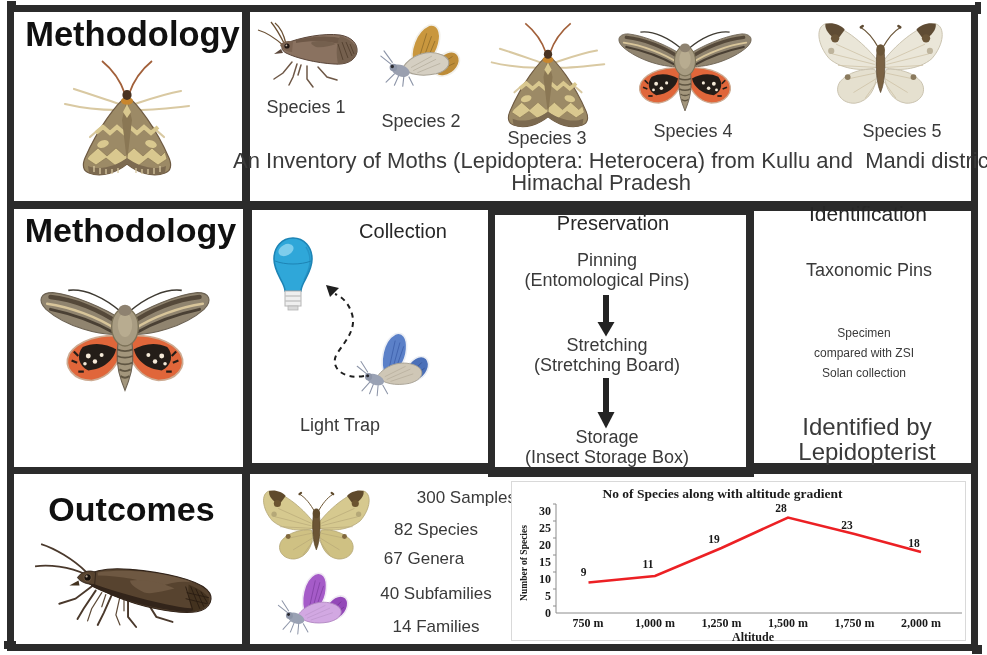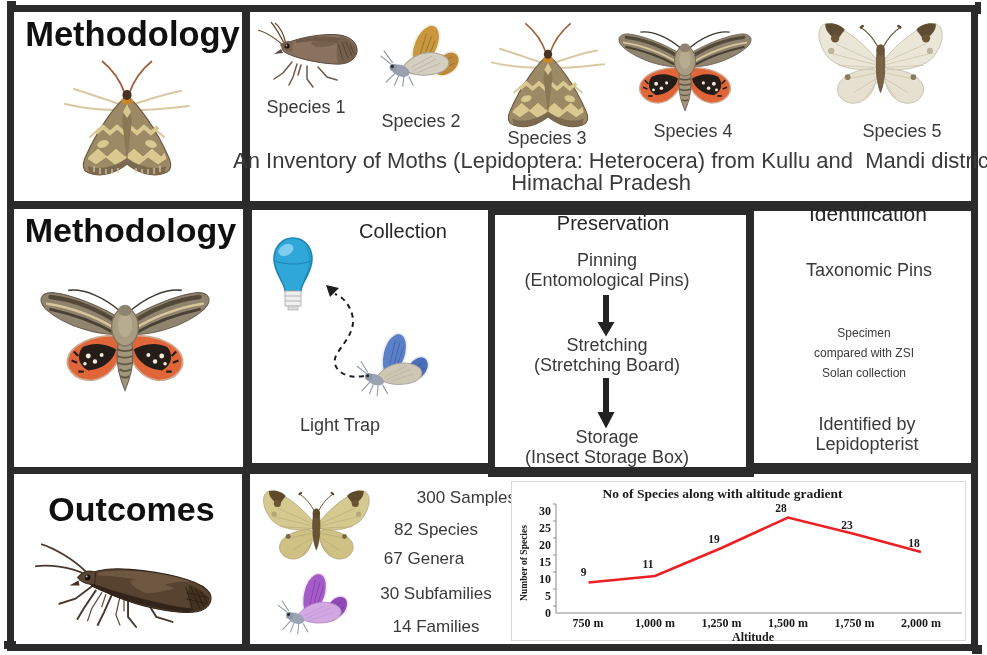--- a/index.html
+++ b/index.html
@@ -346,21 +346,21 @@
 <div class="t" style="left:260px;top:415px;width:160px;text-align:center;font-size:18px">Light Trap</div>
 
 <div class="sub" style="left:508px;top:211.5px;width:210px;text-align:center">Preservation</div>
 <div class="t" style="left:482px;top:249.5px;width:250px;text-align:center;font-size:18px;line-height:20px">Pinning<br>(Entomological Pins)</div>
 <div class="t" style="left:482px;top:334.5px;width:250px;text-align:center;font-size:18px;line-height:20px">Stretching<br>(Stretching Board)</div>
 <div class="t" style="left:482px;top:426.5px;width:250px;text-align:center;font-size:18px;line-height:20px">Storage<br>(Insect Storage Box)</div>
 
 <div class="sub" style="left:763px;top:202px;width:210px;text-align:center;font-size:21px">Identification</div>
 <div class="t" style="left:764px;top:260px;width:210px;text-align:center;font-size:18px">Taxonomic Pins</div>
 <div class="t" style="left:759px;top:323px;width:210px;text-align:center;font-size:12px;line-height:20px">Specimen<br>compared with ZSI<br>Solan collection</div>
-<div class="t" style="left:762px;top:413.5px;width:210px;text-align:center;font-size:18px;line-height:20px">Identified by<br>Lepidopterist</div>
+<div class="t" style="left:762px;top:413.5px;width:210px;text-align:center;font-size:24px;line-height:25px">Identified by<br>Lepidopterist</div>
 
 <svg style="left:595px;top:295px" width="22" height="140" viewBox="0 0 22 140">
   <line x1="11" y1="0" x2="11" y2="29" stroke="#232323" stroke-width="6"></line>
   <polygon points="2.5,27 19.5,27 11,41.5" fill="#232323"></polygon>
   <line x1="11" y1="83" x2="11" y2="119" stroke="#232323" stroke-width="6"></line>
   <polygon points="2.5,117 19.5,117 11,133.5" fill="#232323"></polygon>
 </svg>
 
 <div class="hd" style="left:10px;top:490px;width:243px;text-align:center;font-size:34px">Outcomes</div>
 
@@ -463,21 +463,21 @@
       <path d="M18 55 L17 66"></path>
       <path d="M23 55 L28 64"></path>
     <path d="M6 43 L-4 35"></path>
       <path d="M7 41 L0 30"></path>
   </g>
 </svg>
 
 <div class="t" style="left:356px;top:488px;width:160px;text-align:right;font-size:17px">300 Samples</div>
 <div class="t" style="left:356px;top:520px;width:160px;text-align:center;font-size:17px">82 Species</div>
 <div class="t" style="left:344px;top:549px;width:160px;text-align:center;font-size:17px">67 Genera</div>
-<div class="t" style="left:356px;top:584px;width:160px;text-align:center;font-size:17px">30 Subfamilies</div>
+<div class="t" style="left:356px;top:584px;width:160px;text-align:center;font-size:17px">40 Subfamilies</div>
 <div class="t" style="left:356px;top:617px;width:160px;text-align:center;font-size:17px">14 Families</div>
 
 <div style="position:absolute;left:511px;top:481px;width:455px;height:160px;border:1px solid #d9d9d9;background:#fff;box-sizing:border-box"></div>
 <div style="position:absolute;left:511px;top:486px;width:423px;text-align:center;font-family:'Liberation Serif',serif;font-weight:bold;font-size:13.5px;color:#1a1a1a">No of Species along with altitude gradient</div>
 <div style="position:absolute;left:519px;top:562.5px;width:0;height:0">
   <div style="position:absolute;transform:rotate(-90deg) translate(-50%,-50%);transform-origin:0 0;font-family:'Liberation Serif',serif;font-weight:bold;font-size:9.5px;color:#1a1a1a;white-space:nowrap;left:5px;top:0">Number of Species</div>
 </div>
 <svg style="left:511px;top:481px" width="455" height="160" viewBox="0 0 455 160">
 
   <line x1="45" y1="23" x2="45" y2="132" stroke="#8c8c8c" stroke-width="1"></line>

